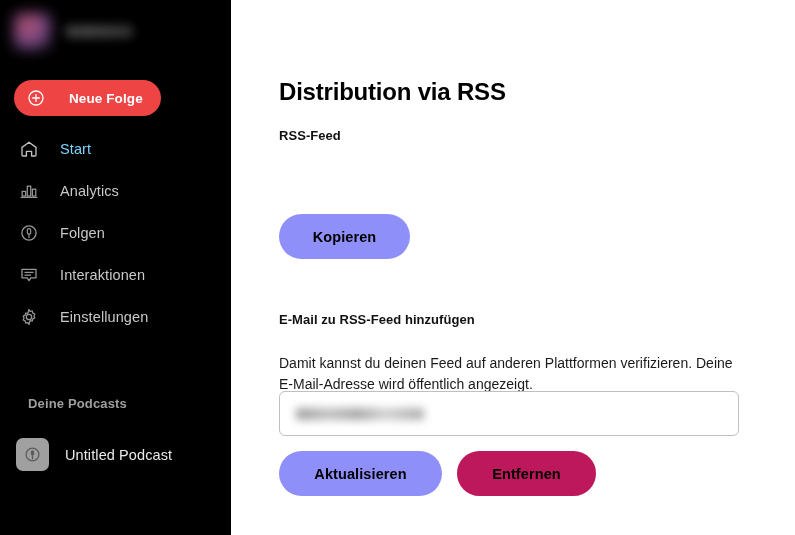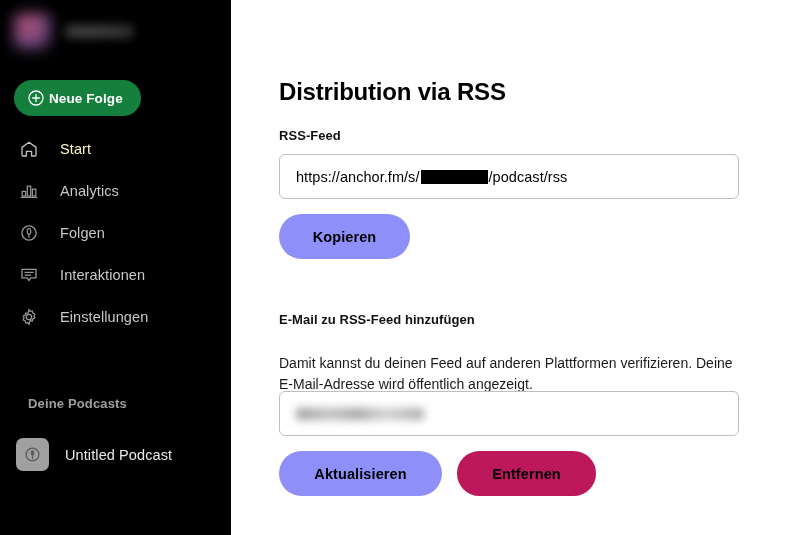--- a/index.html
+++ b/index.html
@@ -58,27 +58,27 @@
     filter: blur(5px);
     opacity: 0.95;
   }
 
   #new-episode-btn {
     position: absolute;
     left: 14px;
     top: 80px;
     height: 36px;
     padding: 0 18px 0 14px;
-    background: #15803d;
+    background: #ef4444;
     border: none;
     border-radius: 20px;
     color: #ffffff;
     display: flex;
     align-items: center;
-    gap: 5px;
+    gap: 25px;
     cursor: pointer;
     font-family: "Liberation Sans", sans-serif;
     font-size: 13.5px;
     font-weight: 700;
     letter-spacing: 0.1px;
   }
   #new-episode-btn .plus-ic { display: block; line-height: 0; }
 
   .nav-list {
     position: absolute;
@@ -102,21 +102,21 @@
     opacity: 0.72;
   }
   .nav-item .nav-lbl {
     margin-left: 20px;
     color: #c8c8c8;
     font-size: 14.5px;
     font-weight: 400;
     letter-spacing: 0.1px;
     white-space: nowrap;
   }
-  .nav-item.active .nav-lbl { color: #fef9c3; }
+  .nav-item.active .nav-lbl { color: #7dd3fc; }
   .nav-item.active .nav-ic { opacity: 0.92; }
 
   .section-heading {
     position: absolute;
     left: 28px;
     top: 396px;
     color: #9e9e9e;
     font-size: 13px;
     font-weight: 700;
     letter-spacing: 0.15px;
@@ -360,27 +360,20 @@
     </div>
 
   </nav>
 
   <main id="main">
 
     <h1 id="page-title">Distribution via RSS</h1>
 
     <div class="field-label" id="rss-label">RSS-Feed</div>
 
-    <div id="rss-input-wrap">
-      <span class="rss-url">
-        <span>https://anchor.fm/s/</span>
-          <span class="redaction"></span>
-          <span>/podcast/rss</span>
-      </span>
-    </div>
 
     <button class="btn btn-primary" id="copy-btn">Kopieren</button>
 
     <div class="field-label" id="email-label">E-Mail zu RSS-Feed hinzufügen</div>
 
     <p id="email-desc">Damit kannst du deinen Feed auf anderen Plattformen verifizieren. Deine E-Mail-Adresse wird öffentlich angezeigt.</p>
 
     <div id="email-input-wrap">
       <span class="email-blur"></span>
     </div>

